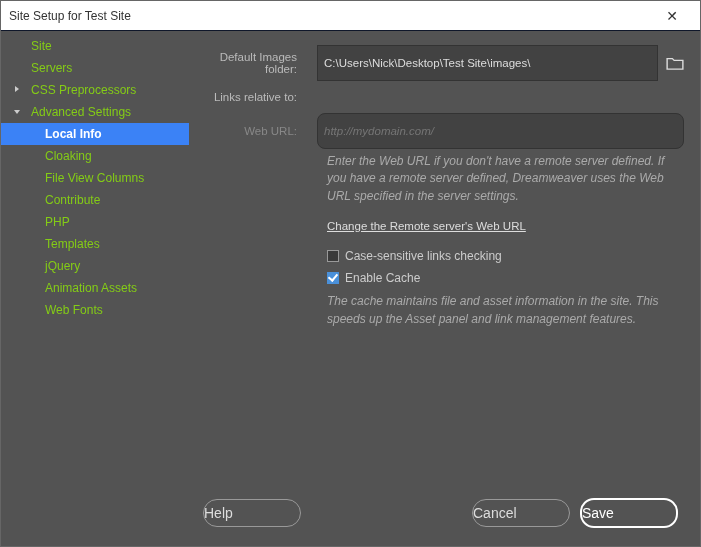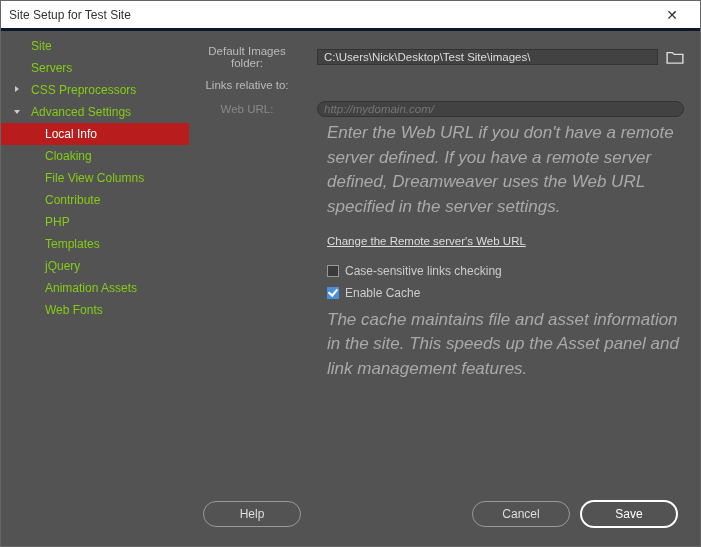--- a/index.html
+++ b/index.html
@@ -1,49 +1,49 @@
 <!DOCTYPE html>
 <html><head>
 <meta charset="utf-8">
 <style>
 * { box-sizing: border-box; margin: 0; padding: 0; font-family: "Segoe UI", Tahoma, sans-serif; }
 body { background: #555; width: 701px; height: 547px; overflow: hidden; }
 .window { width: 701px; height: 547px; background: #fff; border: 1px solid #666; display: flex; flex-direction: column; }
-.titlebar { height: 30px; background: #fff; display: flex; align-items: center; padding: 0 8px; border-bottom: 3px solid #0f172a; }
+.titlebar { height: 30px; background: #fff; display: flex; align-items: center; padding: 0 8px; border-bottom: 1px solid #0f172a; }
 .titlebar .title { font-size: 12px; color: #333; flex: 1; }
 .titlebar .close { width: 40px; text-align: center; font-size: 14px; color: #333; cursor: pointer; }
 .body { flex: 1; background: #535353; display: flex; }
 .sidebar { width: 188px; background: #535353; padding: 4px 0; }
 .side-item { font-size: 12px; color: #84cc16; padding: 4px 8px 4px 30px; cursor: pointer; position: relative; }
 .side-item.top { padding-left: 30px; }
 .side-item.sub { padding-left: 44px; }
-.side-item.selected { background: #b91c1c; color: #fff; }
+.side-item.selected { background: #3b82f6; color: #fff; font-weight: bold; }
 .side-item.has-arrow::before { content: ""; position: absolute; left: 14px; top: 7px; width: 0; height: 0; border-left: 4px solid #ccc; border-top: 3px solid transparent; border-bottom: 3px solid transparent; }
 .side-item.expanded::before { border-left: 3px solid transparent; border-right: 3px solid transparent; border-top: 4px solid #ccc; border-bottom: none; left: 13px; top: 9px; }
 .main { flex: 1; padding: 14px 16px 12px 8px; display: flex; flex-direction: column; color: #ccc; font-size: 12px; }
 .row { display: flex; align-items: center; margin-bottom: 10px; }
-.label { width: 120px; text-align: center; padding-right: 20px; color: #bbb; font-size: 11.5px; }
-.input { flex: 1; background: #424242; border: 1px solid #333; color: #ddd; padding: 3px 6px; font-size: 11.5px; height: 16px; }
+.label { width: 120px; text-align: right; padding-right: 20px; color: #bbb; font-size: 11.5px; }
+.input { flex: 1; background: #424242; border: 1px solid #333; color: #ddd; padding: 3px 6px; font-size: 11.5px; height: 36px; }
 .input.disabled { color: #777; font-style: italic; border-radius: 8px; }
 .folder-icon { width: 18px; height: 14px; margin-left: 8px; display: inline-block; }
 .folder-icon svg { width: 100%; height: 100%; }
 .radios { display: flex; align-items: center; gap: 14px; }
 .radio { display: flex; align-items: center; gap: 5px; cursor: pointer; }
 .radio-dot { width: 12px; height: 12px; border-radius: 50%; border: 1.5px solid #ddd; position: relative; }
 .radio-dot.checked::after { content: ""; position: absolute; width: 6px; height: 6px; border-radius: 50%; background: #ddd; top: 1.5px; left: 1.5px; }
-.help-text { font-style: italic; color: #aaa; font-size: 17px; line-height: 1.45; padding-left: 130px; margin-top: 2px; margin-bottom: 14px; }
+.help-text { font-style: italic; color: #aaa; font-size: 12px; line-height: 1.45; padding-left: 130px; margin-top: 2px; margin-bottom: 14px; }
 .link-row { padding-left: 130px; margin-bottom: 16px; }
 .link { color: #ddd; text-decoration: underline; font-size: 11.5px; cursor: pointer; }
 .check-row { padding-left: 130px; display: flex; align-items: center; gap: 6px; margin-bottom: 8px; }
 .checkbox { width: 12px; height: 12px; border: 1px solid #999; background: #3a3a3a; position: relative; }
 .checkbox.checked { background: #4a90d9; border-color: #4a90d9; }
 .checkbox.checked::after { content: ""; position: absolute; left: 2px; top: -1px; width: 4px; height: 7px; border: solid #fff; border-width: 0 2px 2px 0; transform: rotate(40deg); }
 .spacer { flex: 1; }
 .footer { display: flex; align-items: center; padding: 4px 6px 6px 6px; gap: 10px; }
-.btn { border: 1.5px solid #999; background: transparent; color: #ddd; font-size: 12px; padding: 5px 0; border-radius: 14px; width: 98px; text-align: center; cursor: pointer; }
+.btn { border: 1.5px solid #999; background: transparent; color: #ddd; font-size: 14px; padding: 5px 0; border-radius: 14px; width: 98px; cursor: pointer; }
 .btn.primary { border-color: #fff; color: #fff; border-width: 2px; }
 .footer .gap { flex: 1; }
 </style>
 </head>
 <body>
 
 <div class="window">
   <div class="titlebar">
     <span class="title">Site Setup for Test Site</span>
     <span class="close">✕</span>

